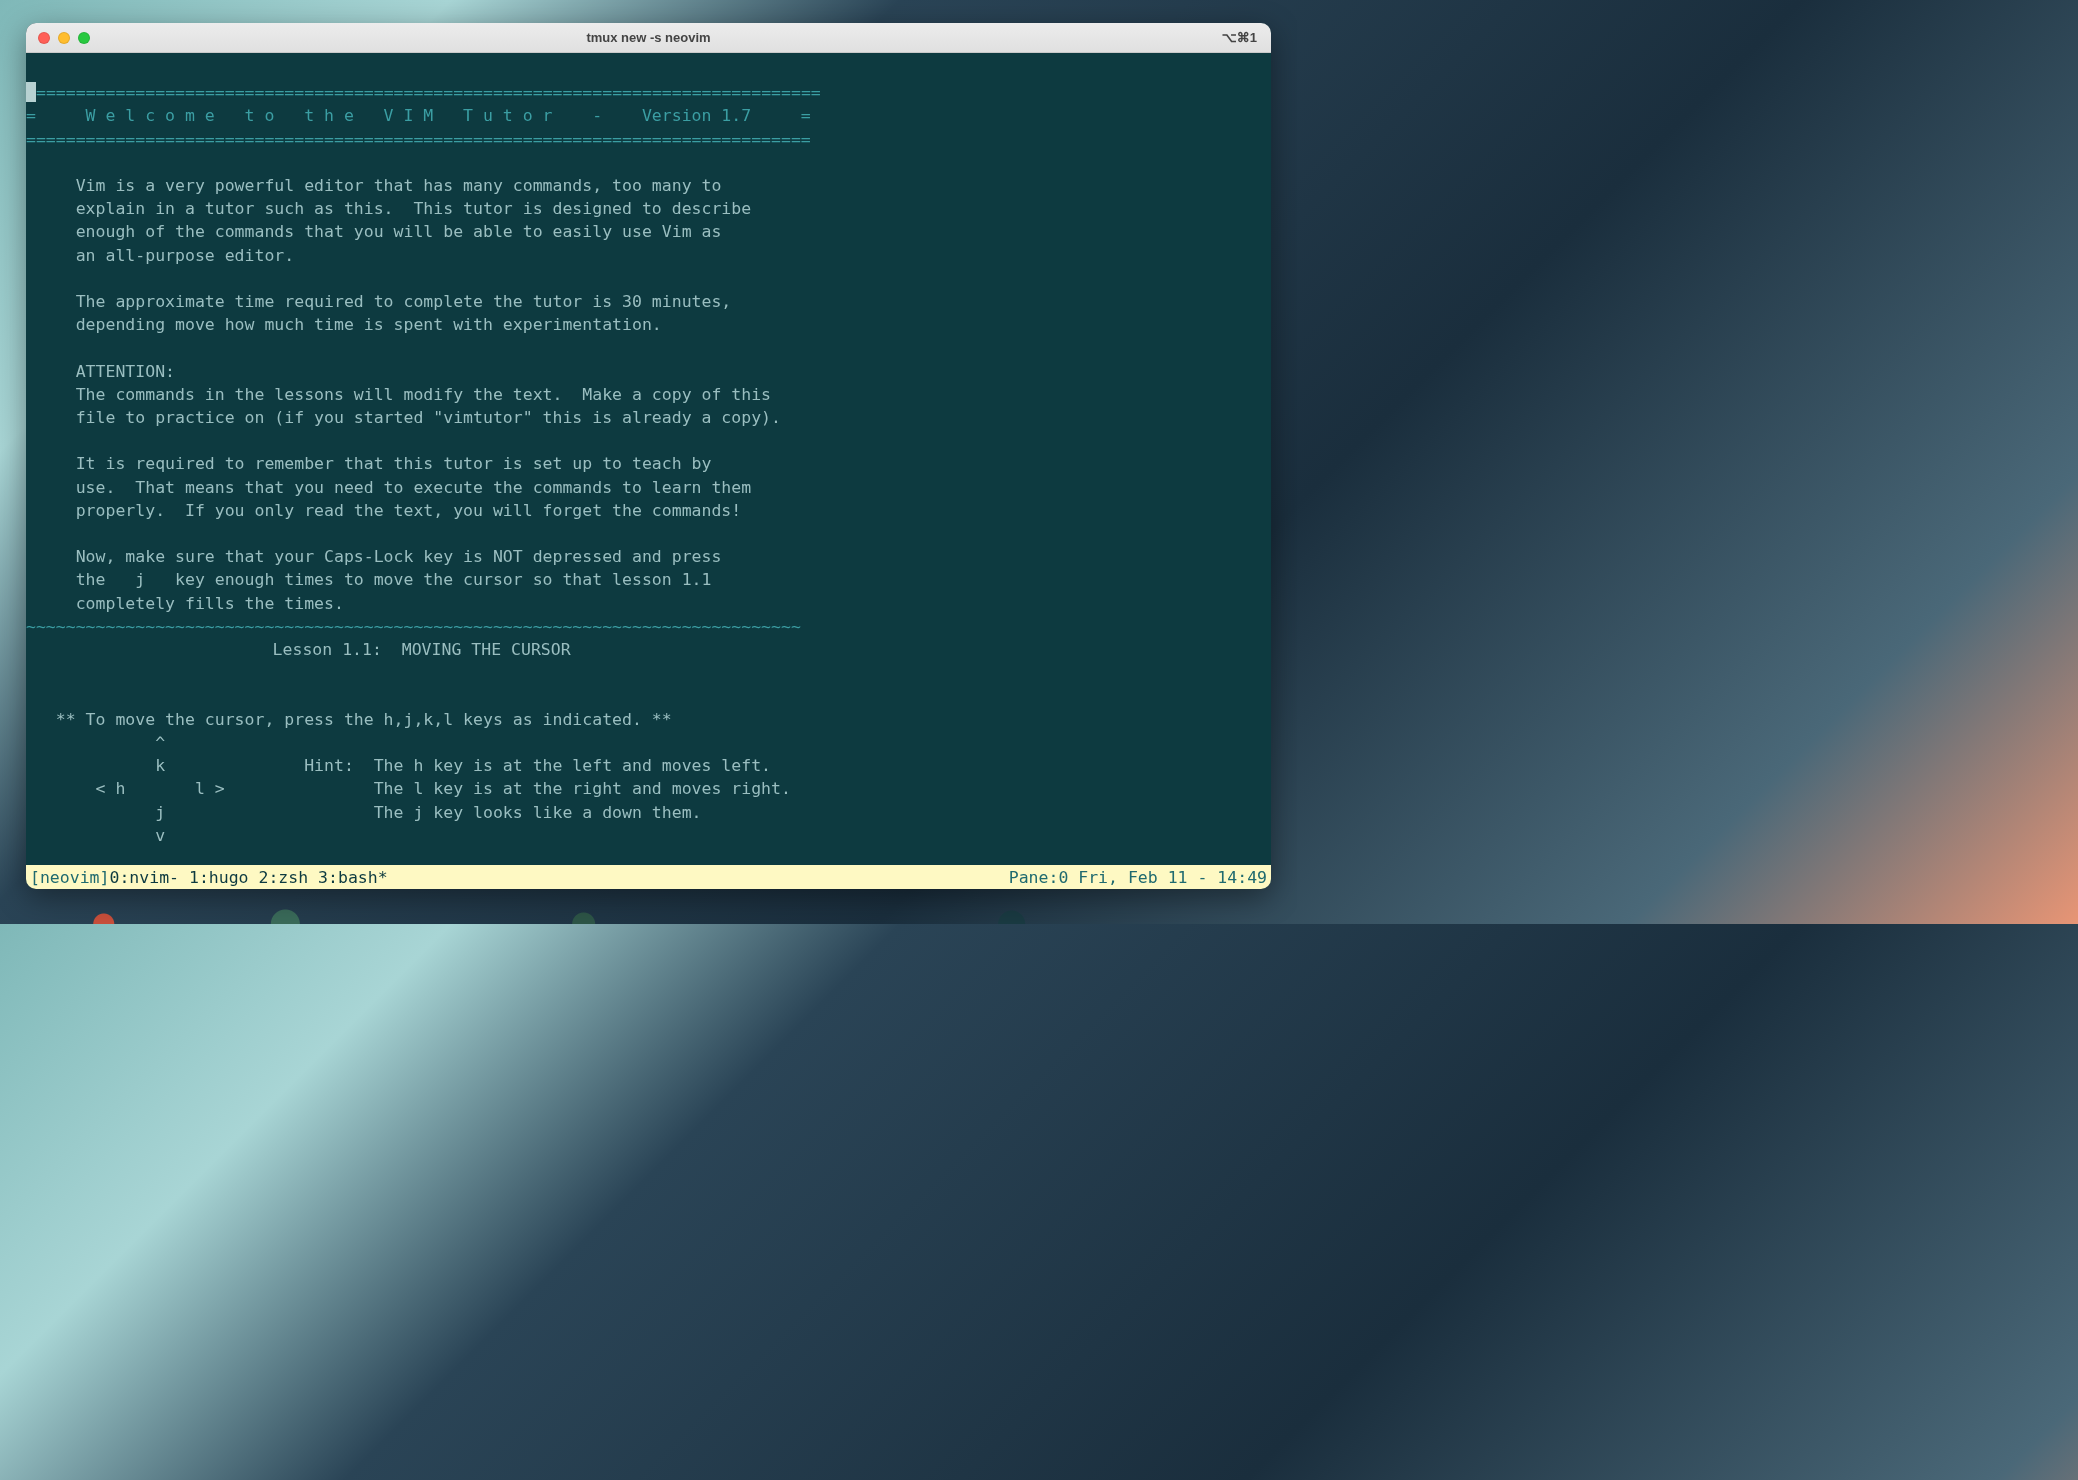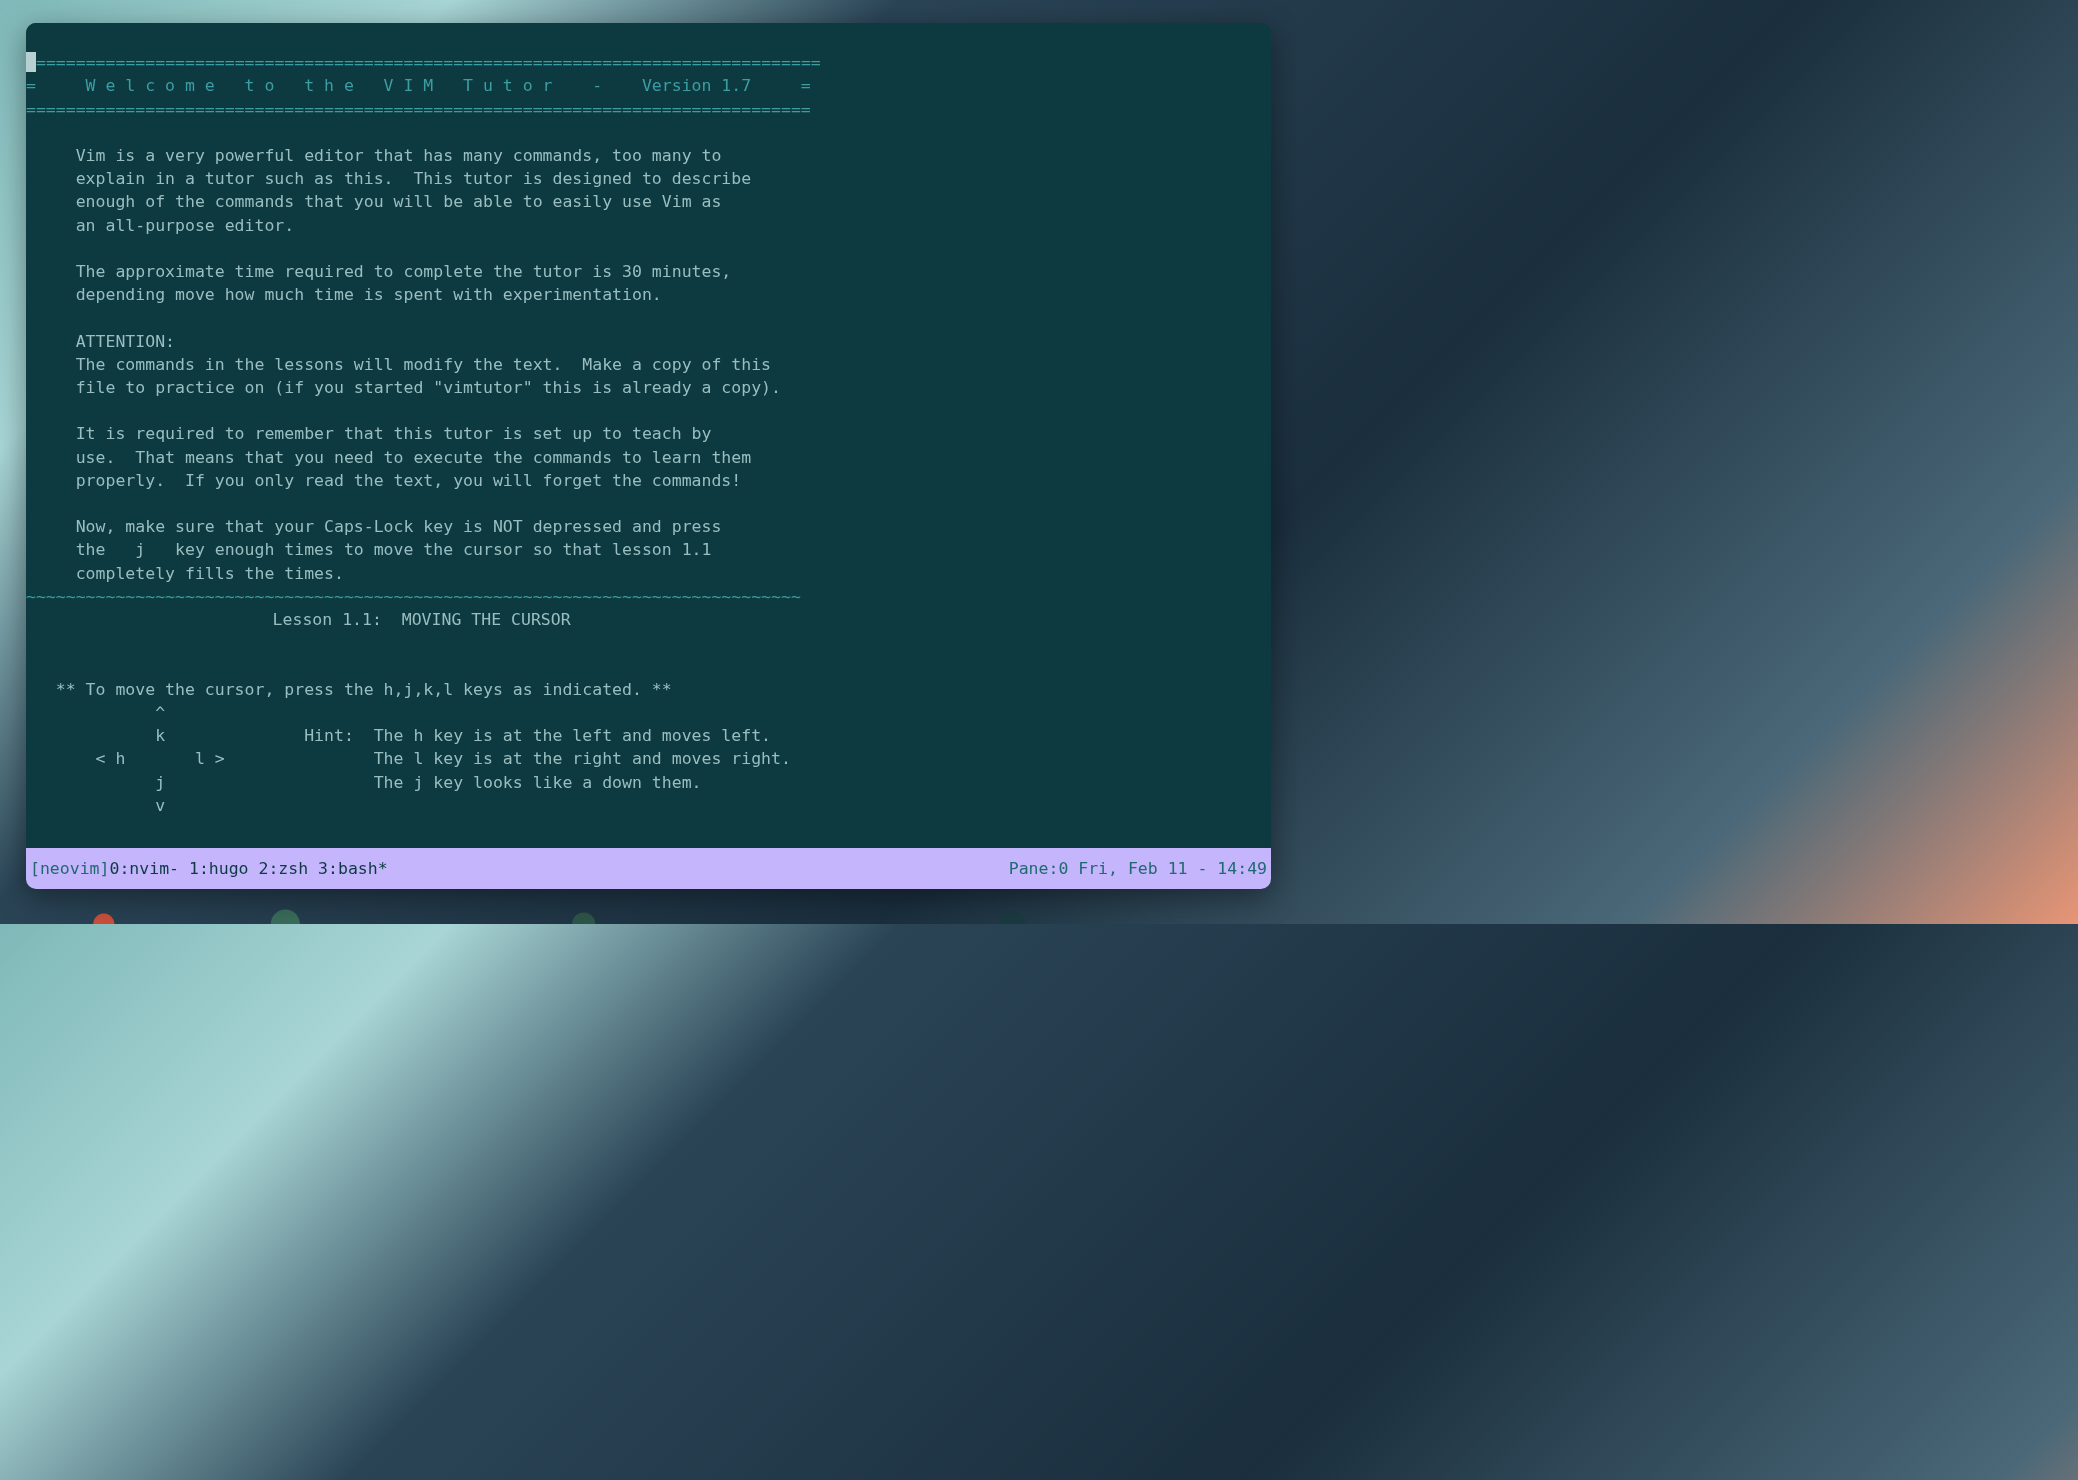--- a/index.html
+++ b/index.html
@@ -78,22 +78,22 @@
   .term .wave { color: #3b9ea3; }
   .term .lesson { color: #9abec0; padding-left: 38px; }
   .cursor-block {
     display: inline-block;
     width: 10px;
     height: 20px;
     background: #b7d1d2;
     vertical-align: text-bottom;
   }
   .statusbar {
-    height: 41px;
-    background: #c4b5fd;
+    height: 24px;
+    background: #fef9c3;
     display: flex;
     align-items: center;
     font-family: "SF Mono", ui-monospace, "Menlo", "Consolas", monospace;
     font-size: 16.5px;
     color: #0d3a40;
     padding: 0 4px;
     justify-content: space-between;
     gap: 8px;
   }
   .statusbar .left { display: flex; gap: 0; }
@@ -109,20 +109,29 @@
       radial-gradient(circle at 45% 100%, #2d5547 11px, transparent 12px),
       radial-gradient(circle at 78% 100%, #1a3a42 13px, transparent 14px);
     pointer-events:none;
     z-index:-1;
   }
 </style>
 </head>
 <body>
 
 <div class="window">
+  <div class="titlebar">
+    <div class="traffic-lights">
+      <span class="tl-red"></span>
+      <span class="tl-yellow"></span>
+      <span class="tl-green"></span>
+    </div>
+    <div class="title">tmux new -s neovim</div>
+    <div class="title-shortcut">⌥⌘1</div>
+  </div>
 
   <div class="term">
 <span class="cursor-block"></span><span class="eq">===============================================================================</span>
 <span class="eq">=     W e l c o m e   t o   t h e   V I M   T u t o r    -    Version 1.7     =</span>
 <span class="eq">===============================================================================</span>
 
 <span class="body">     Vim is a very powerful editor that has many commands, too many to</span>
 <span class="body">     explain in a tutor such as this.  This tutor is designed to describe</span>
 <span class="body">     enough of the commands that you will be able to easily use Vim as</span>
 <span class="body">     an all-purpose editor.</span>

